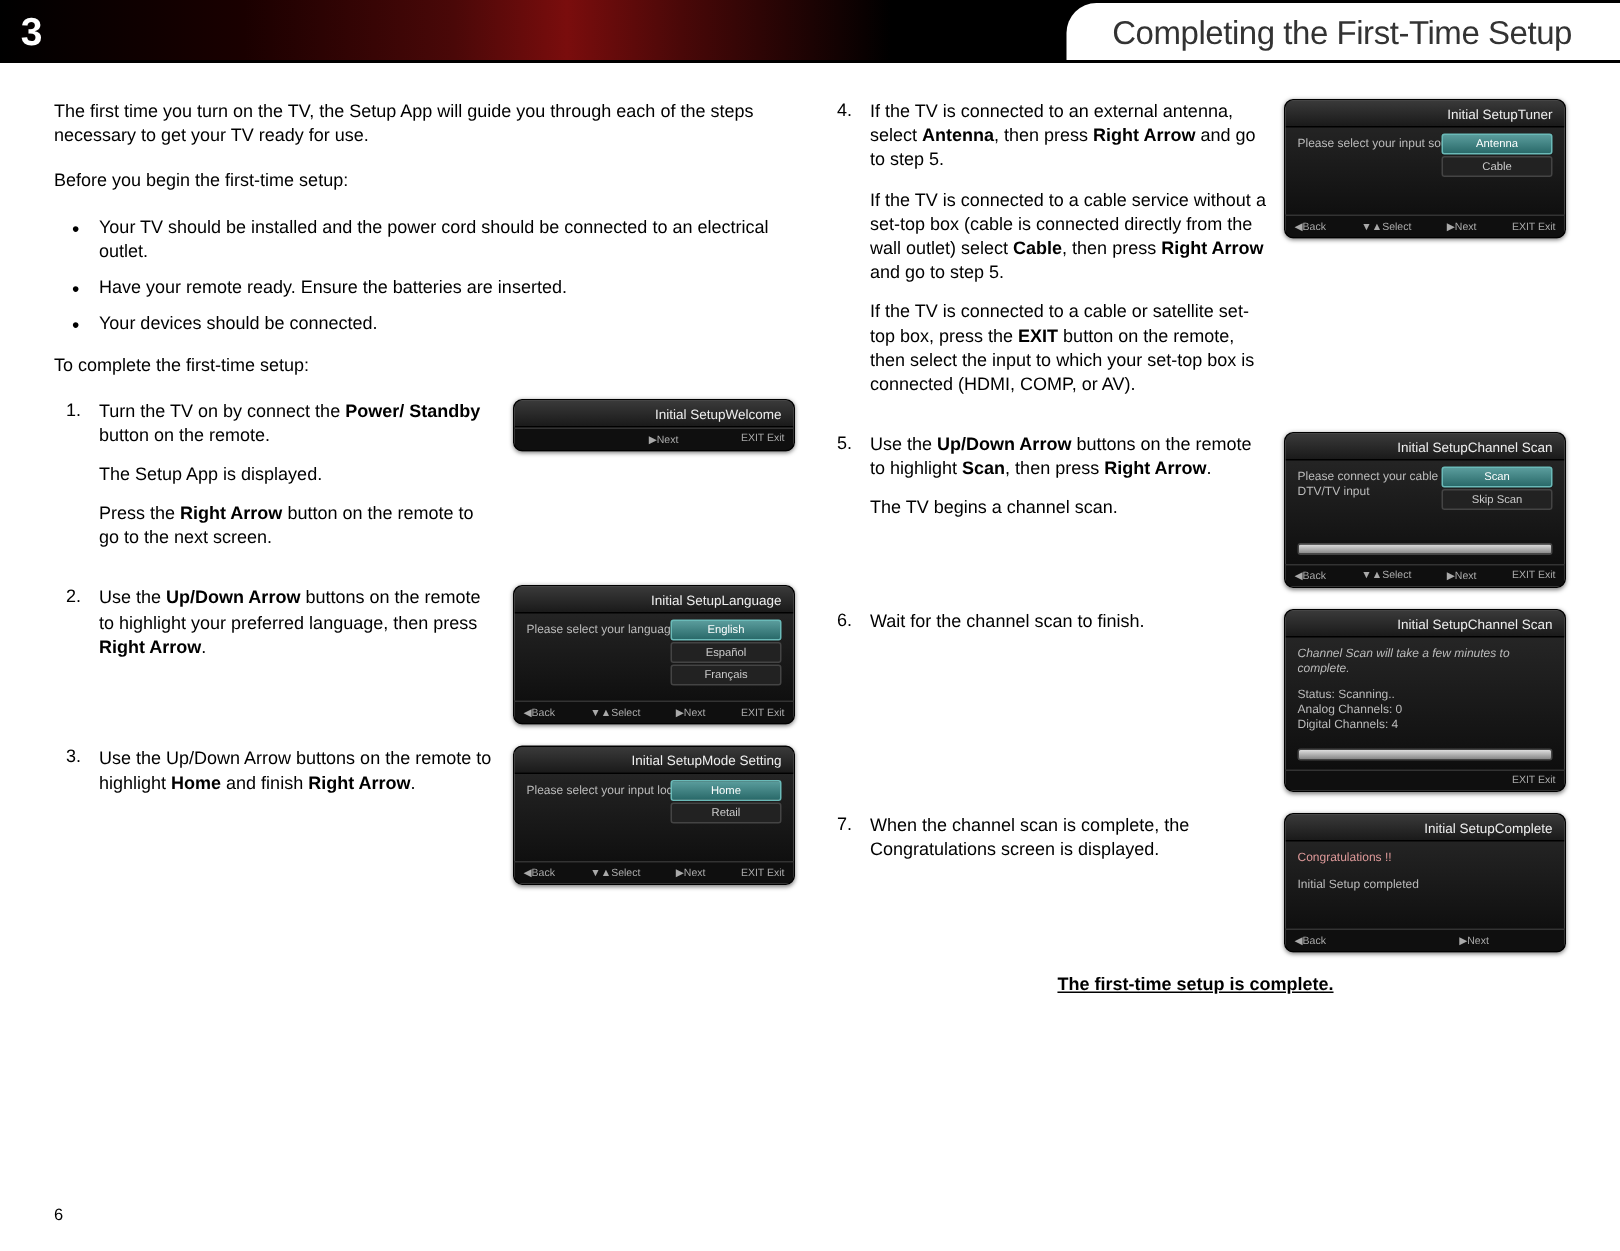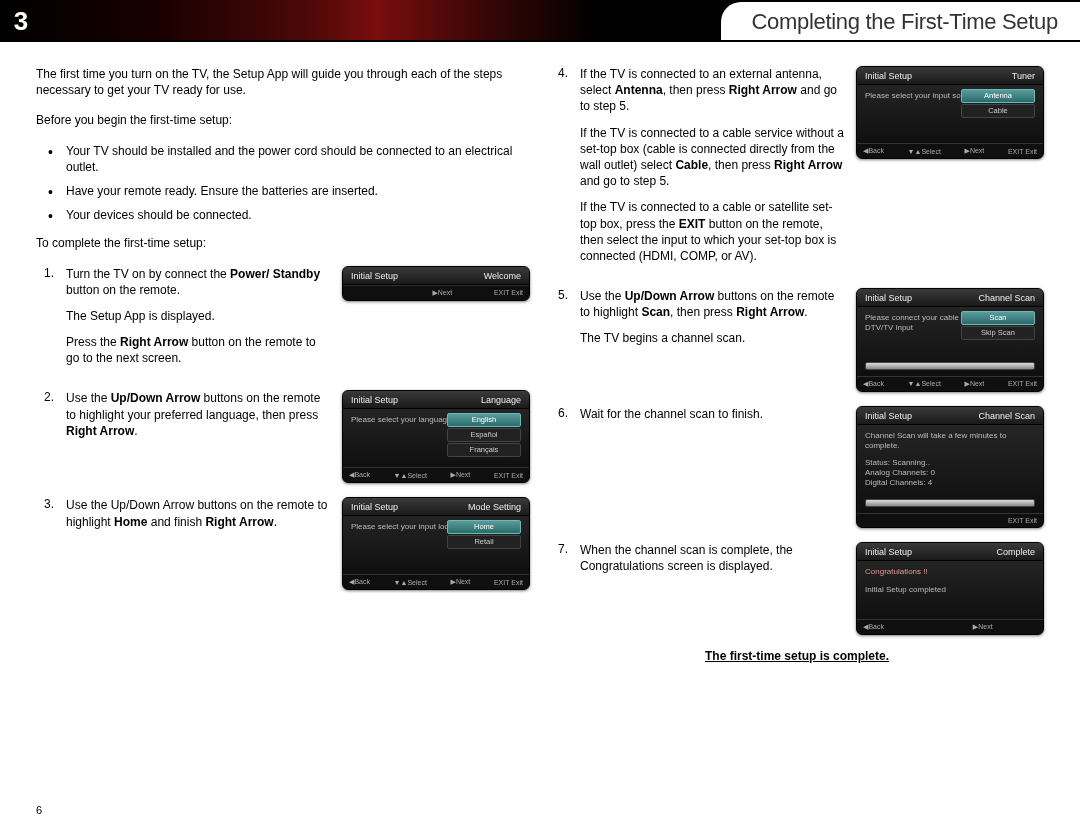--- a/index.html
+++ b/index.html
@@ -35,21 +35,21 @@
     color: #fff;
     font-size: 26px;
     font-weight: bold;
   }
   .header-title-box {
     position: absolute;
     right: 0;
     top: 0;
     height: 42px;
     background: #fff;
-    padding: 0 22px 0 30px;
+    padding: 0 32px 0 30px;
     display: flex;
     align-items: center;
     border-top-left-radius: 22px;
     border: 2px solid #000;
     border-right: none;
     border-bottom: none;
   }
   .header-title {
     font-size: 22px;
     color: #333;
@@ -86,21 +86,21 @@
     border: 1px solid #000;
     border-radius: 6px;
     color: #ddd;
     font-size: 8px;
     padding: 0;
     overflow: hidden;
     box-shadow: 0 1px 3px rgba(0,0,0,0.5);
   }
   .thumb-hd {
     display: flex;
-    justify-content: space-between;
+    justify-content: flex-end;
     padding: 4px 8px 3px 8px;
     font-size: 9px;
     color: #eee;
     background: linear-gradient(180deg, #3a3a3a 0%, #1a1a1a 100%);
     border-bottom: 1px solid #000;
   }
   .thumb-body {
     padding: 6px 8px;
     min-height: 58px;
     font-size: 8px;
@@ -319,21 +319,21 @@
         <div class="step-num">6.</div>
         <div class="step-body">
           <p>Wait for the channel scan to finish.</p>
         </div>
         <div class="thumb">
           <div class="thumb-hd">
               <span>Initial Setup</span>
               <span>Channel Scan</span>
             </div>
           <div class="thumb-body">
-            <div style="margin-bottom:6px;">Channel Scan will take a few minutes to complete.</div>
+            <div style="margin-bottom:6px;font-style:italic;">Channel Scan will take a few minutes to complete.</div>
             <div>Status: Scanning..</div>
             <div>Analog Channels: 0</div>
             <div>Digital Channels: 4</div>
             <div class="progress" style="margin-top:10px;"></div>
           </div>
           <div class="thumb-ft">
               <span></span>
               <span></span>
               <span></span>
               <span>EXIT Exit</span>

